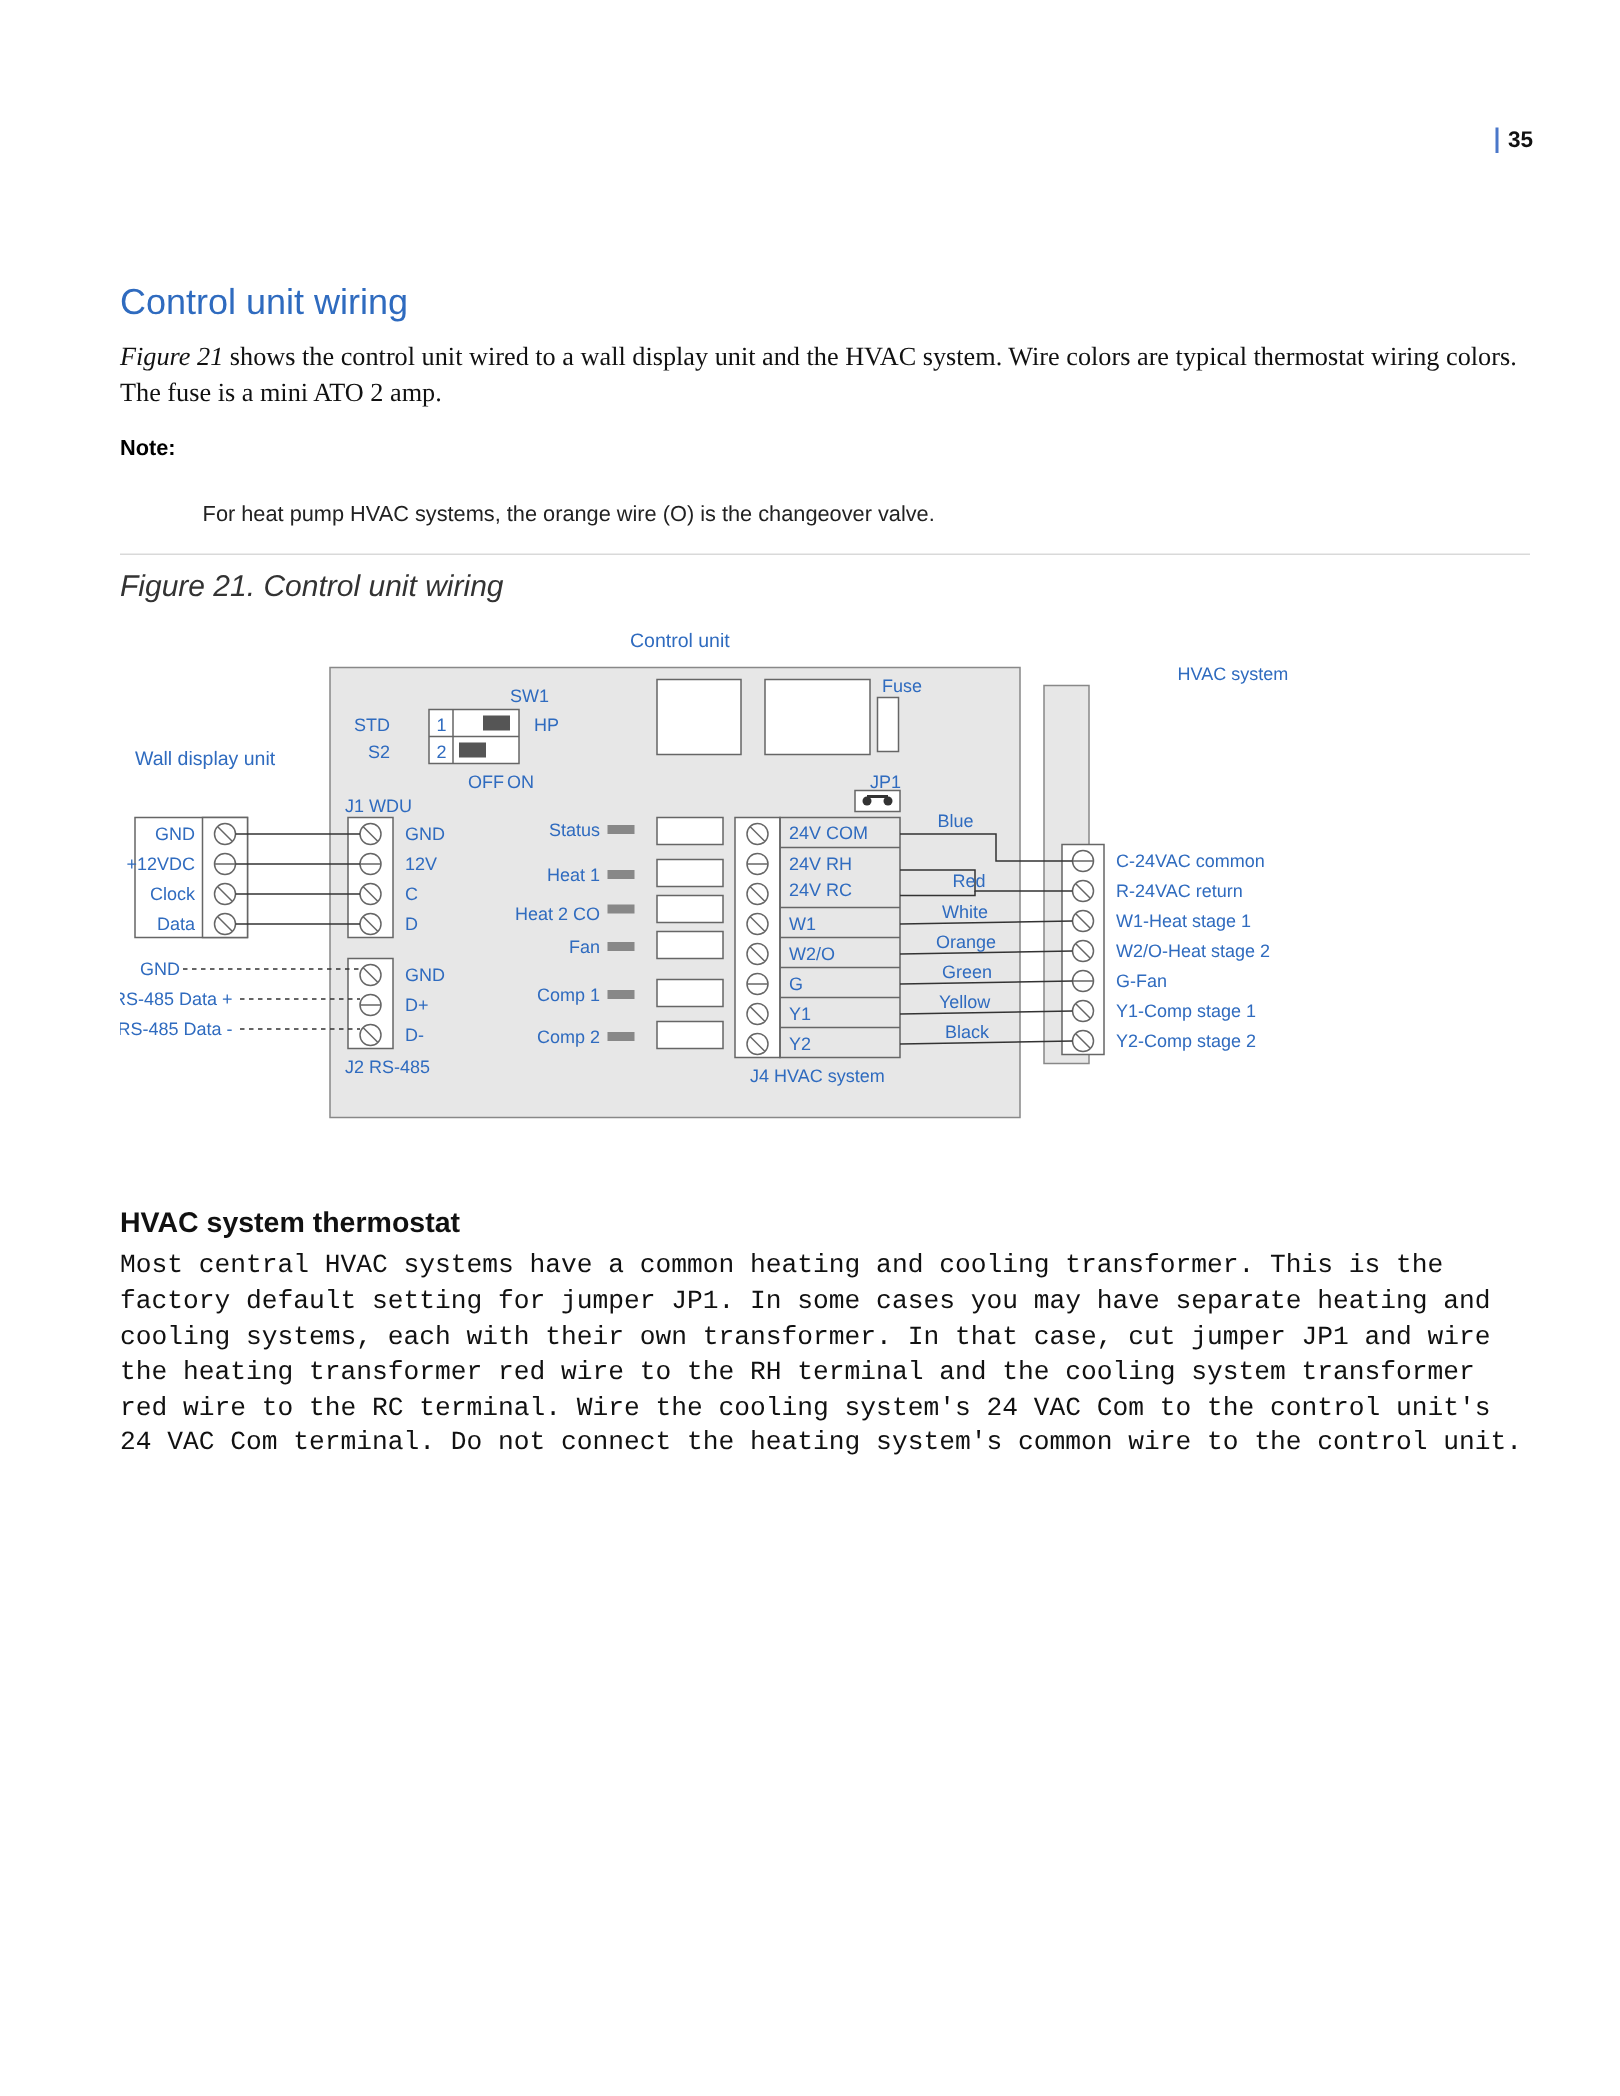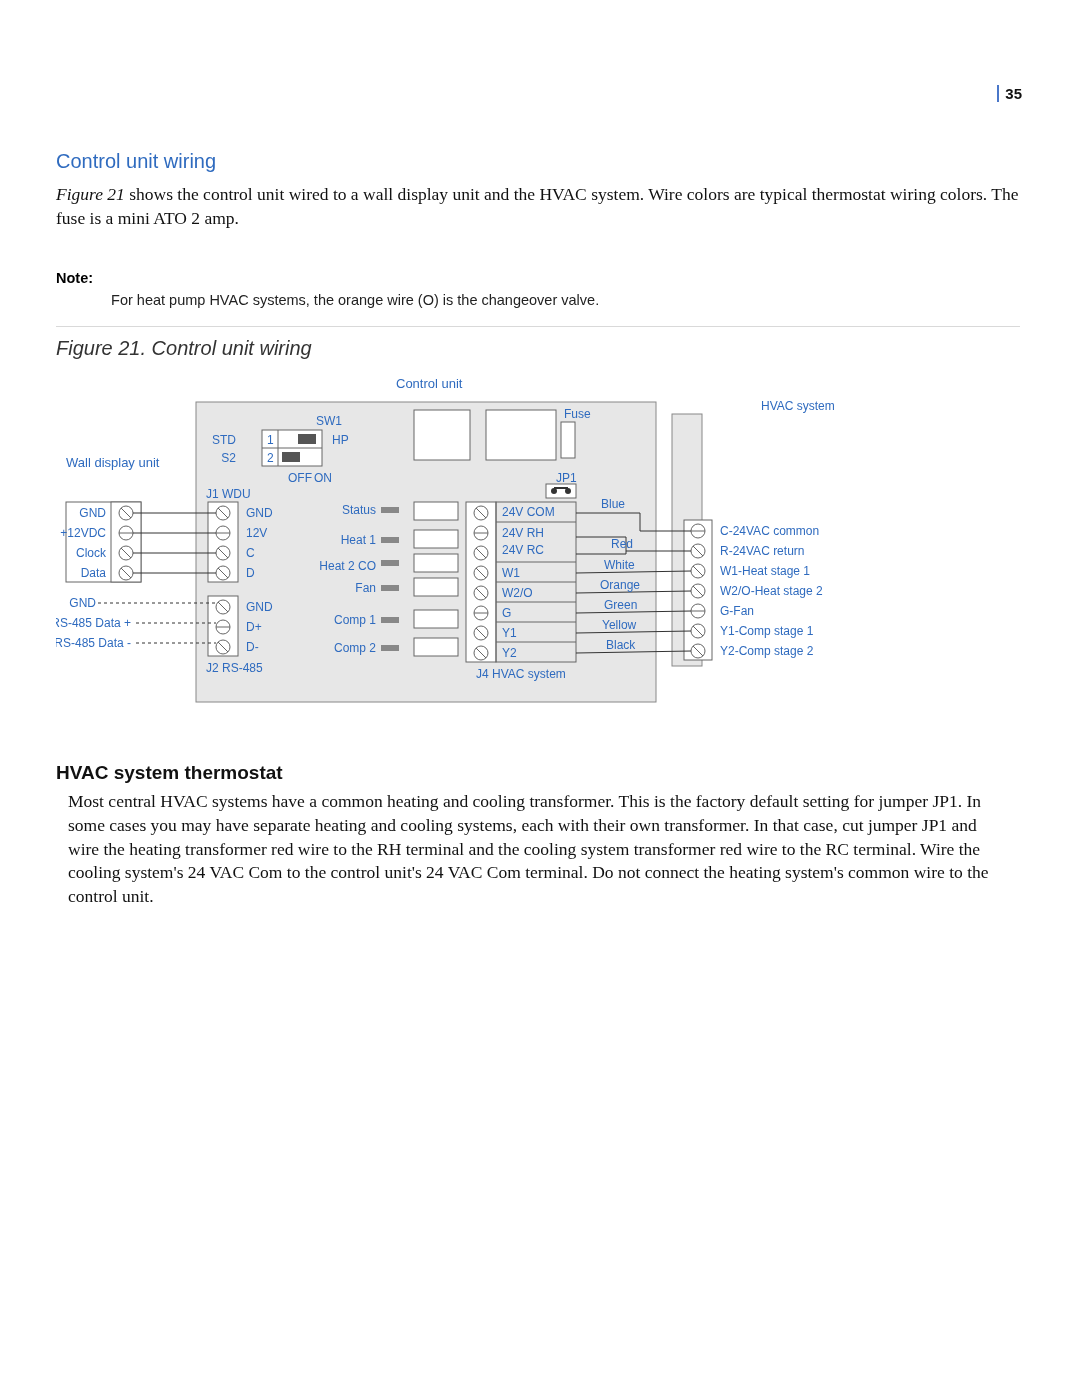--- a/index.html
+++ b/index.html
@@ -4,53 +4,52 @@
 <style>
   body {
     margin: 0;
     padding: 0;
     background: #fff;
     font-family: "Segoe UI", Arial, sans-serif;
     color: #000;
     width: 1080px;
   }
   .page {
-    padding: 80px 60px 60px 56px;
+    padding: 80px 60px 60px 80px;
     position: relative;
   }
   .page-number {
     position: absolute;
     top: 85px;
     right: 58px;
     font-weight: 600;
     font-size: 15px;
     color: #111;
     border-left: 2px solid #4a77c9;
     padding-left: 6px;
   }
   h1.section-title {
     color: #2f6bbf;
     font-weight: 400;
-    font-size: 20px;
-    margin: 70px 0 10px 0;
+    font-size: 24px;
+    margin: 108px 0 10px 0;
     font-family: "Segoe UI Light", "Segoe UI", Arial, sans-serif;
   }
   p.intro {
     font-family: Georgia, "Times New Roman", serif;
     font-size: 17.5px;
     line-height: 1.35;
     margin: 8px 0 18px 0;
     color: #111;
   }
   .note-row {
     display: flex;
     gap: 18px;
     font-size: 14.5px;
     margin-bottom: 18px;
-    align-items: center;
   }
   .note-label { font-weight: 700; }
   .note-text { color: #222; margin-top: 44px; }
   hr.sep {
     border: none;
     border-top: 1px solid #d9d9d9;
     margin: 0 0 10px 0;
   }
   .fig-caption {
     font-style: italic;
@@ -63,24 +62,24 @@
     margin-top: 2px;
   }
   h2.subhead {
     font-size: 19px;
     font-weight: 700;
     color: #111;
     margin: 40px 0 6px 0;
     font-family: "Segoe UI", Arial, sans-serif;
   }
   p.body {
-    font-family: Liberation Serif, serif;
+    font-family: Liberation Mono, monospace;
     font-size: 17.5px;
     line-height: 1.35;
-    margin: 6px 12px;
+    margin: 6px 0;
     color: #111;
   }
   svg { display:block; }
   .bl { fill:#2f6bbf; font-family: "Segoe UI", Arial, sans-serif; }
   .fs13 { font-size:13px; }
   .fs12 { font-size:12px; }
 </style>
 </head>
 <body>
 

